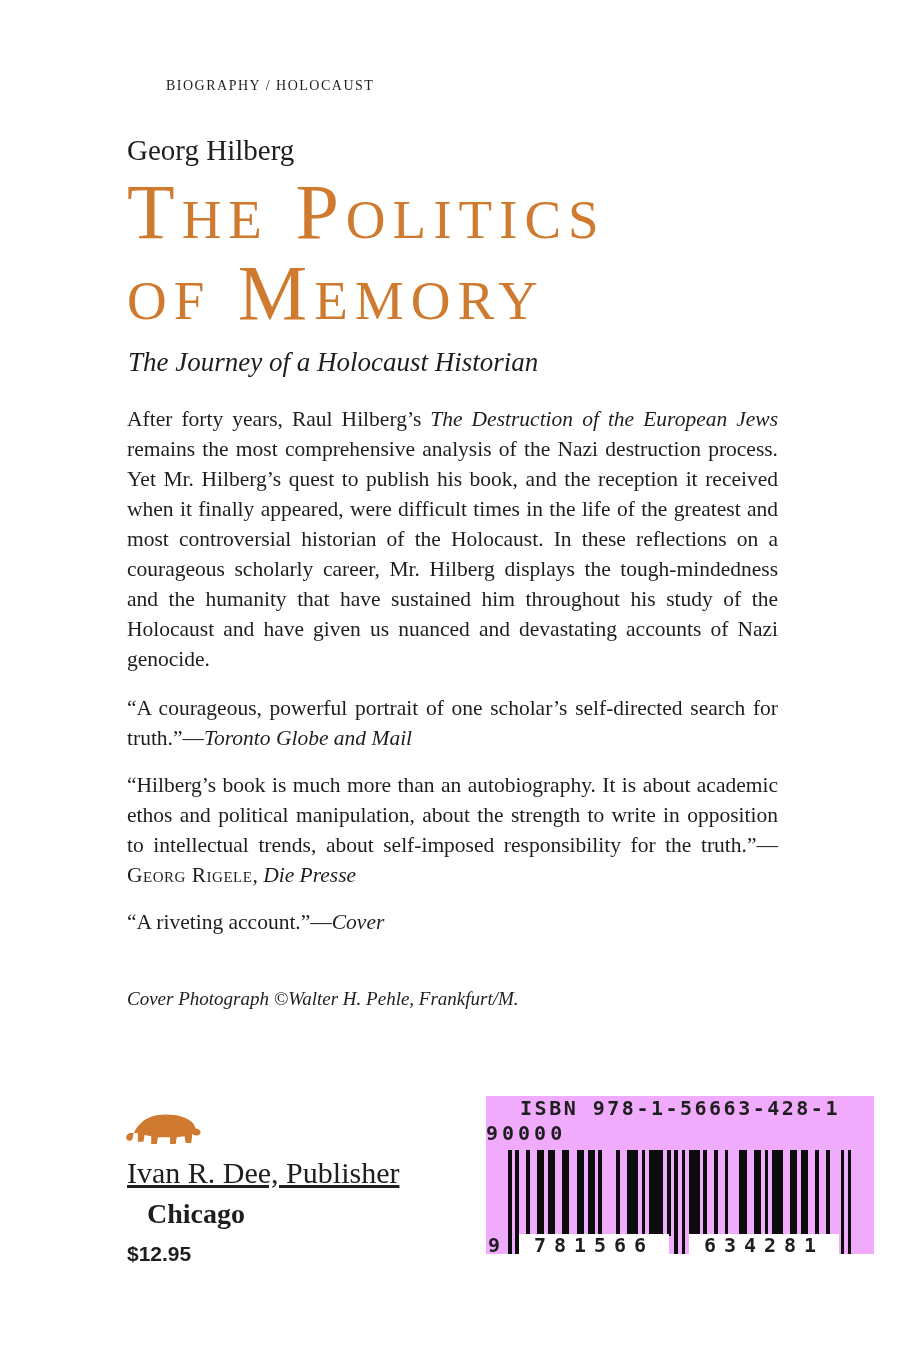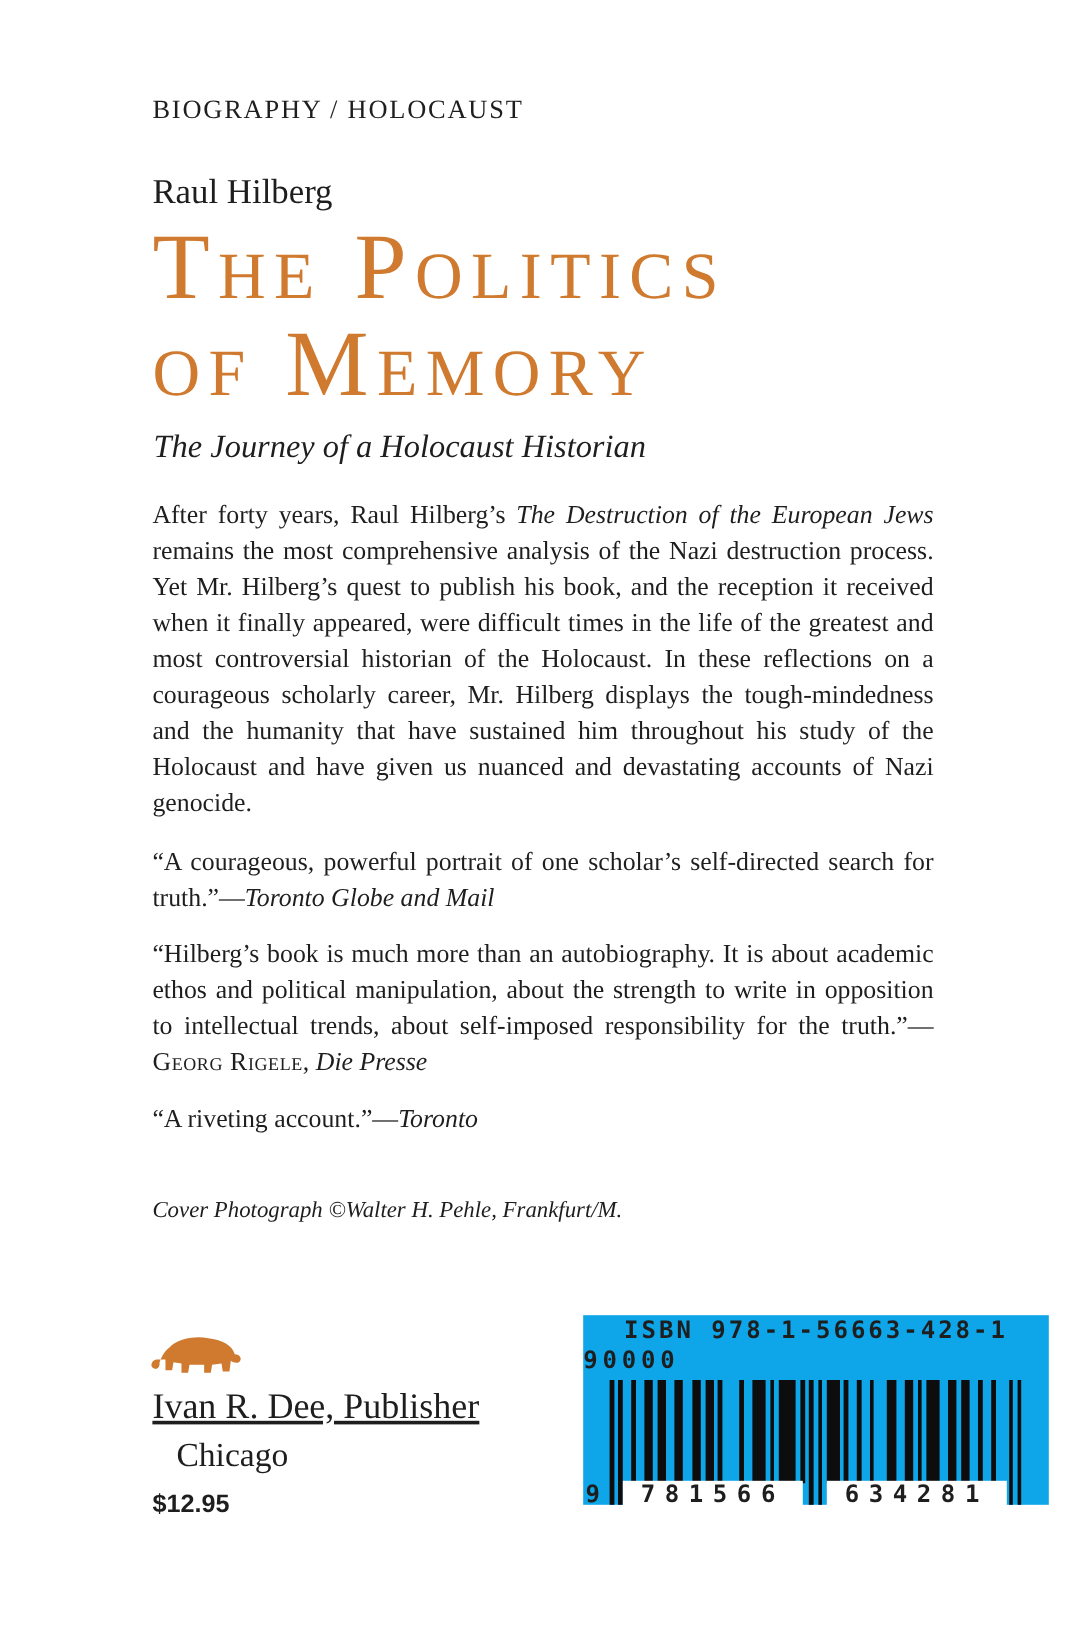--- a/index.html
+++ b/index.html
@@ -2,70 +2,70 @@
 <html style="--accent: #cf7a2f;"><head>
 <meta charset="utf-8">
 <style>
   html,body{margin:0;padding:0;}
   body{
     width:907px;height:1360px;background:#ffffff;position:relative;overflow:hidden;
     font-family:"Liberation Serif", serif;color:#1e1e1e;
     -webkit-font-smoothing:antialiased;
   }
   .content{padding:78px 129px 0 127px;}
-  .category{font-size:22px;letter-spacing:1.5px;margin-bottom:40px;}
+  .category{font-size:14px;letter-spacing:1.5px;margin-bottom:40px;margin-left:39px;}
   .author{font-size:29px;margin-bottom:4px;}
   .title{margin:0;font-weight:400;color:var(--accent,#cf7a2f);}
   .title .tl{display:block;font-size:78px;line-height:1.04;letter-spacing:7px;font-variant:small-caps;}
   .subtitle{font-style:italic;font-size:27px;margin:14px 1px 26px;}
   .desc,.quote{font-size:21.5px;line-height:30px;text-align:justify;margin:0 0 17px;}
   .desc{margin-bottom:19px;}
   .it{font-style:italic;}
   .sc{font-variant:small-caps;letter-spacing:.5px;}
   .credits{margin-top:48px;font-style:italic;font-size:19px;line-height:27px;}
   .footer{position:absolute;left:0;top:1090px;width:907px;height:270px;}
   .logo{position:absolute;left:122px;top:14px;width:84px;height:50px;}
   .pub-name{position:absolute;left:127px;top:66px;font-size:30px;text-decoration:underline;}
-  .pub-city{position:absolute;left:147px;top:108px;font-size:28px;}
+  .pub-city{position:absolute;left:147px;top:108px;font-size:28px;font-weight:bold;}
   .price{position:absolute;left:127px;top:152px;font-family:"Liberation Sans",sans-serif;font-weight:700;font-size:21px;}
-  .barcode{position:absolute;left:486px;top:6px;width:388px;background:#0ea5e9;}
+  .barcode{position:absolute;left:486px;top:6px;width:388px;background:#f0abfc;}
   .isbn{font-family:"DejaVu Sans Mono",monospace;font-weight:700;font-size:20px;letter-spacing:2.5px;text-align:center;white-space:nowrap;}
   .addon{font-family:"DejaVu Sans Mono",monospace;font-weight:700;font-size:20px;letter-spacing:4px;padding-right:86px;margin-top:1px;}
   .bars-wrap{position:relative;width:344px;margin:5px auto 0;height:104px;}
   .bars{display:flex;height:104px;align-items:flex-start;}
   .bars div{flex:none;height:86px;}
   .bars .bar{background:#0d0d0d;}
   .bars .space{background:transparent;}
   .bars .tall{height:104px;}
   .bd{position:absolute;bottom:-2px;font-family:"DejaVu Sans Mono",monospace;font-weight:700;font-size:20px;background:#fff;text-align:center;height:22px;line-height:22px;}
   .bd-left{left:-22px;width:16px;background:transparent;}
   .bd-g1{left:11px;width:150px;letter-spacing:8px;}
   .bd-g2{left:181px;width:150px;letter-spacing:8px;}
 </style>
 </head>
 <body>
 
 <div class="page">
 
   <div class="content">
     <div class="category">BIOGRAPHY / HOLOCAUST</div>
-    <div class="author">Raul Hilberg</div>
+    <div class="author">Georg Hilberg</div>
     <h1 class="title">
       <span class="tl">The Politics</span>
       <span class="tl">of Memory</span>
     </h1>
     <div class="subtitle">The Journey of a Holocaust Historian</div>
 
     <p class="desc"><span>After forty years, Raul Hilberg’s </span><span class="it">The Destruction of the European Jews</span><span> remains the most comprehensive analysis of the Nazi destruction process.  Yet Mr. Hilberg’s quest to publish his book, and the reception it received when it finally appeared, were difficult times in the life of the greatest and most controversial historian of the Holocaust.  In these reflections on a courageous scholarly career, Mr. Hilberg displays the tough-mindedness and the humanity that have sustained him throughout his study of the Holocaust and have given us nuanced and devastating accounts of Nazi genocide.</span></p>
 
     <p class="quote"><span>“A courageous, powerful portrait of one scholar’s self-directed search for truth.”—</span><span class="it">Toronto Globe and Mail</span></p>
 
     <p class="quote"><span>“Hilberg’s book is much more than an autobiography.  It is about academic ethos and political manipulation, about the strength to write in opposition to intellectual trends, about self-imposed responsibility for the truth.”—</span><span class="sc">Georg Rigele</span><span>, </span><span class="it">Die Presse</span></p>
 
-    <p class="quote"><span>“A riveting account.”—</span><span class="it">Toronto</span></p>
+    <p class="quote"><span>“A riveting account.”—</span><span class="it">Cover</span></p>
 
     <div class="credits">
       <div>Cover Photograph ©Walter H. Pehle, Frankfurt/M.</div>
     </div>
   </div>
 
   <div class="footer">
     <svg class="logo" viewBox="0 0 150 90" aria-hidden="true">
       <path fill="#cf7a2f" d="M14 52 C6 54 4 64 12 66 C16 67 20 63 19 57 C22 48 26 40 34 34 C44 22 70 16 92 20 C112 22 128 30 132 44 C140 44 144 52 138 56 C134 58 128 56 126 54 L124 70 L114 70 L112 58 L98 60 L96 72 L86 72 L86 60 L64 60 L62 72 L52 72 L52 58 L40 56 L38 68 L28 68 L28 52 C22 52 17 52 14 52 Z"></path>
     </svg>

